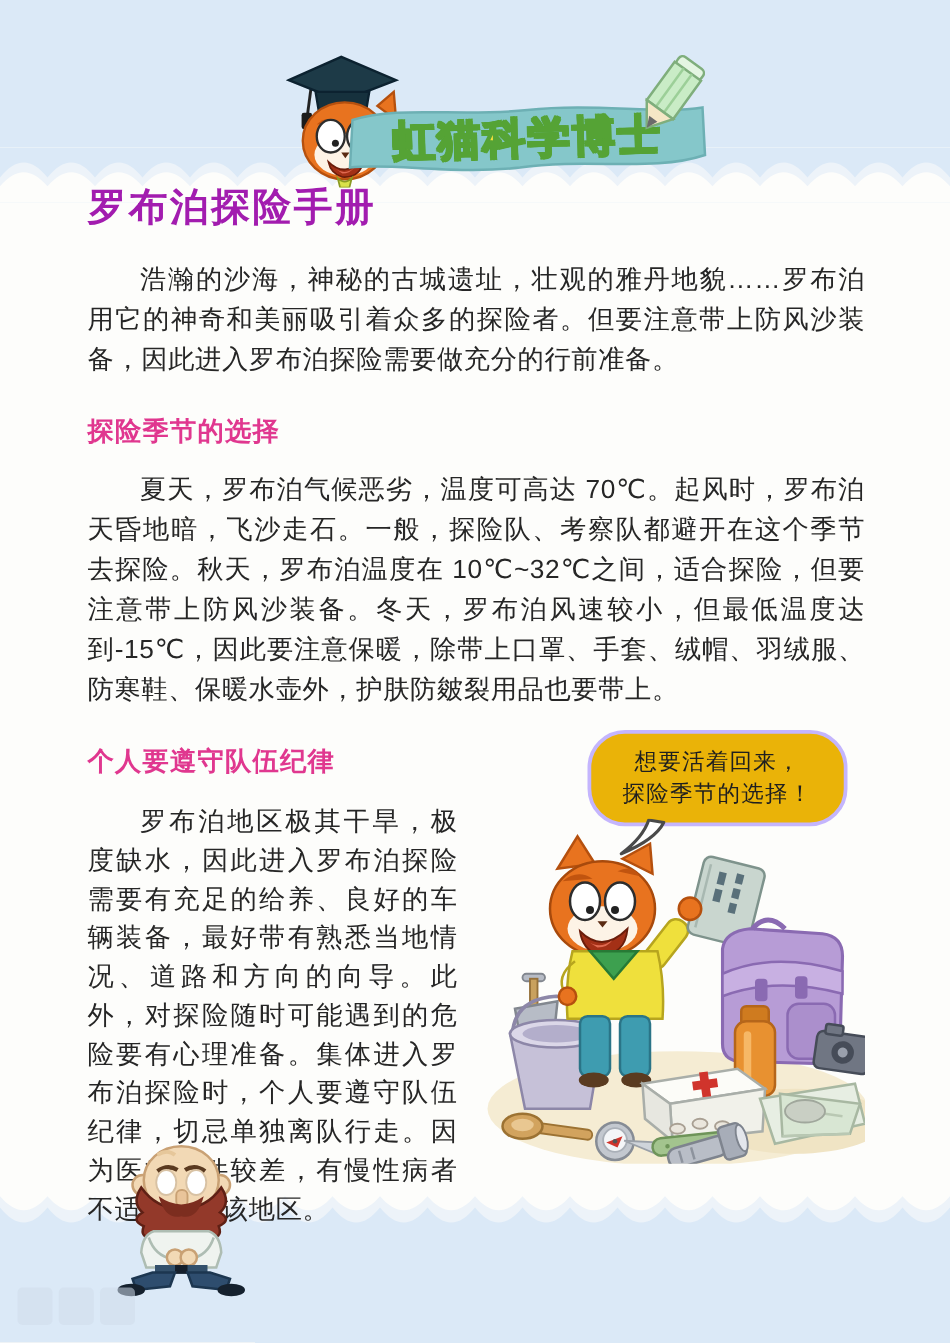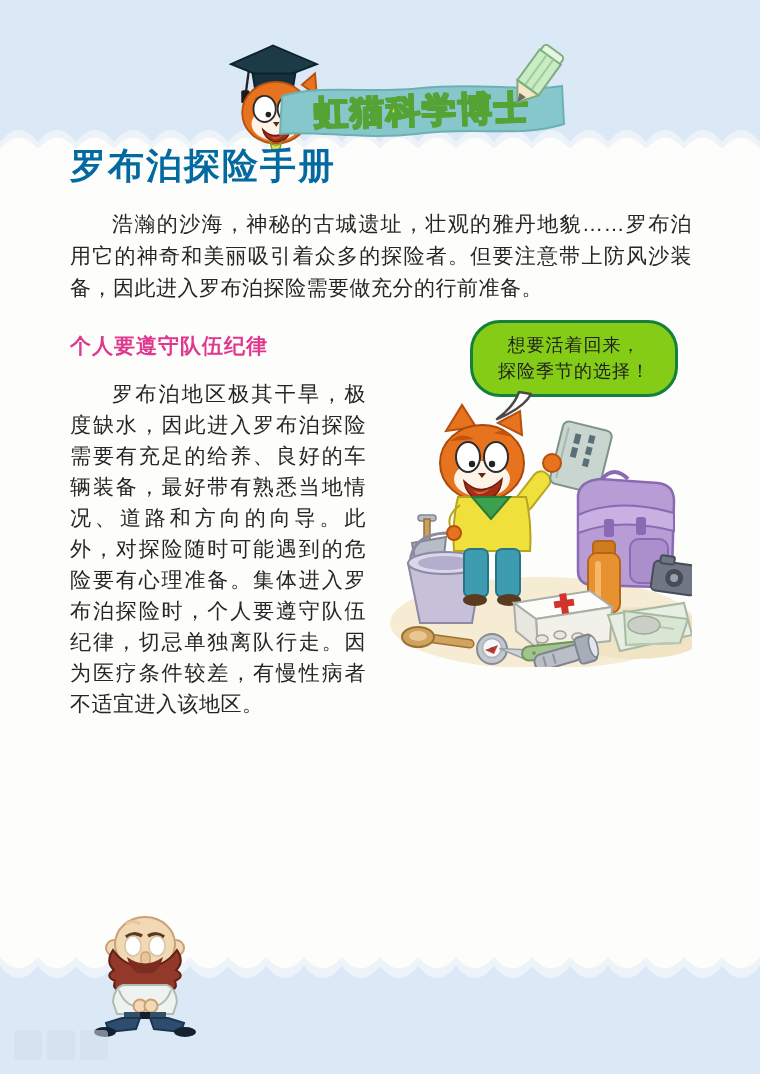--- a/index.html
+++ b/index.html
@@ -25,34 +25,34 @@
     position:absolute; left:24px; top:12px; width:244px; text-align:center;
     font-size:34px; font-weight:bold; letter-spacing:2px;
     color:#f9e23c; -webkit-text-stroke:1.6px #55a335;
     text-shadow:1px 1px 0 #55a335, -1px 1px 0 #55a335, 1px -1px 0 #55a335, -1px -1px 0 #55a335;
     transform:rotate(-1.5deg); white-space:nowrap;
   }
   .pencil { position:absolute; left:506px; top:42px; width:58px; height:72px; }
 
   
   .article { position:absolute; left:70px; top:150px; width:622px; }
-  .page-title { font-size:36px; line-height:32px; font-weight:600; color:#0369a1; margin-bottom:26px; letter-spacing:2px; }
+  .page-title { font-size:31px; line-height:32px; font-weight:600; color:#a21caf; margin-bottom:26px; letter-spacing:2px; }
   .para { font-size:21px; line-height:32px; text-align:justify; text-indent:2em; letter-spacing:0.5px; }
   .para.intro { margin-bottom:30px; }
   .section-heading { font-size:21px; line-height:24px; font-weight:bold; color:#e0378f; letter-spacing:1px; }
   .section-1 .section-heading { margin-bottom:18px; }
   .section-1 .para { margin-bottom:30px; }
   .section-2 .section-heading { margin-bottom:20px; }
   .section-2 .para { line-height:31px; }
 
   
   .art-float { float:right; width:318px; margin:-14px 0 0 8px; position:relative; }
   .speech-bubble {
     position:relative; margin-left:96px; width:208px;
-    background:#84cc16; border:3px solid #15803d; border-radius:30px;
+    background:#eab308; border:3px solid #c4b5fd; border-radius:30px;
     padding:9px 10px 10px; text-align:center;
     font-size:18px; line-height:26px; color:#1f1f1f; letter-spacing:1px;
   }
   .speech-bubble .tail { position:absolute; left:22px; bottom:-27px; width:40px; height:30px; }
   .scene { display:block; width:318px; height:268px; margin-top:2px; }
 
   
   .old-man { position:absolute; left:64px; top:910px; width:162px; height:132px; }
   .watermark { position:absolute; left:14px; top:1030px; display:flex; gap:5px; }
   .watermark span { width:28px; height:30px; background:rgba(208,221,235,.55); border-radius:4px; display:block; }
@@ -113,20 +113,24 @@
         <polygon points="25,57 33,57 29,66" fill="#6b6b6b"></polygon>
       </g>
     </svg>
   </div>
 
   <div class="article">
     <h1 class="page-title">罗布泊探险手册</h1>
 
     <p class="para intro">浩瀚的沙海，神秘的古城遗址，壮观的雅丹地貌……罗布泊用它的神奇和美丽吸引着众多的探险者。但要注意带上防风沙装备，因此进入罗布泊探险需要做充分的行前准备。</p>
 
+    <div class="section-1">
+      <h2 class="section-heading">探险季节的选择</h2>
+      <p class="para">夏天，罗布泊气候恶劣，温度可高达 70℃。起风时，罗布泊天昏地暗，飞沙走石。一般，探险队、考察队都避开在这个季节去探险。秋天，罗布泊温度在 10℃~32℃之间，适合探险，但要注意带上防风沙装备。冬天，罗布泊风速较小，但最低温度达到-15℃，因此要注意保暖，除带上口罩、手套、绒帽、羽绒服、防寒鞋、保暖水壶外，护肤防皴裂用品也要带上。</p>
+    </div>
 
     <div class="section-2">
       <div class="art-float">
         <div class="speech-bubble">
           <div>想要活着回来，</div>
           <div>探险季节的选择！</div>
           <svg class="tail" viewBox="0 0 40 30" aria-hidden="true">
             <path d="M24 1 C20 13 10 22 2 28 C14 23 30 15 36 3 Z" fill="#ffffff" stroke="#4a4a4a" stroke-width="2.5" stroke-linejoin="round"></path>
           </svg>
         </div>

